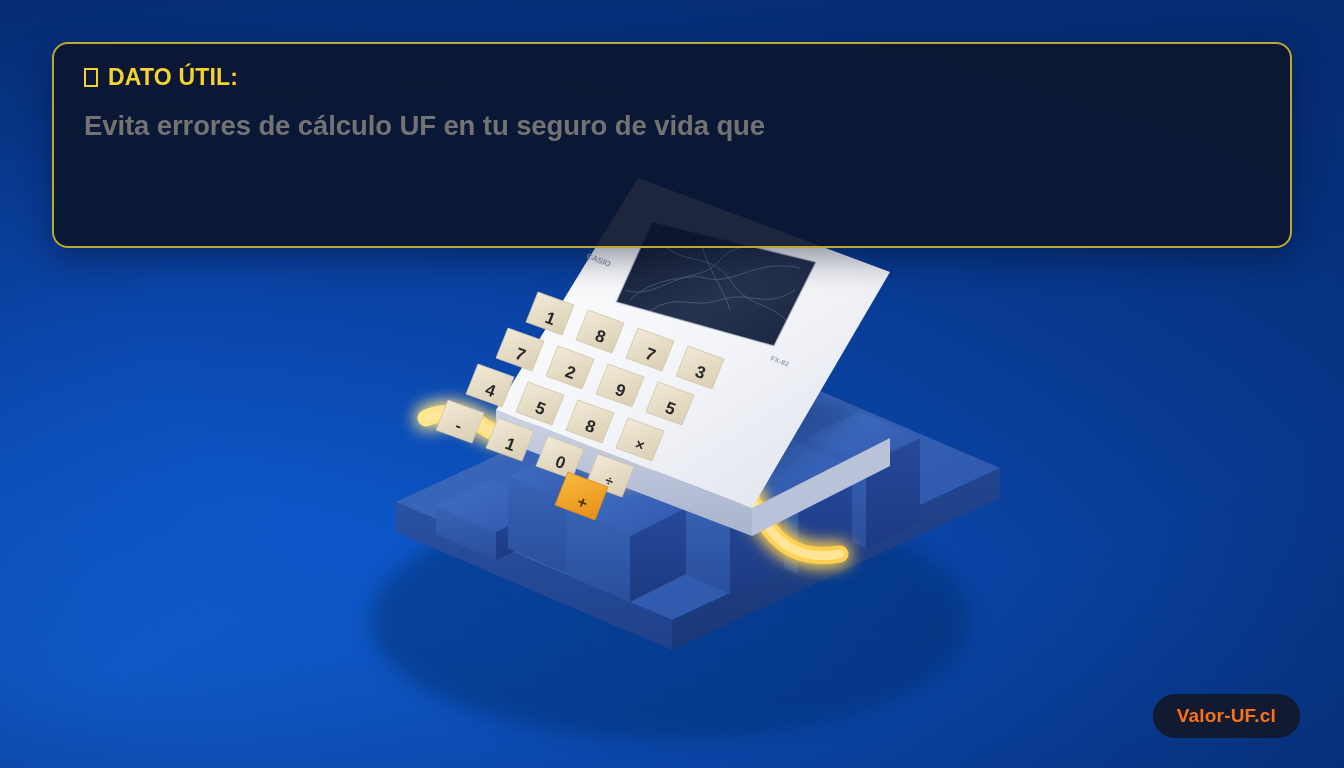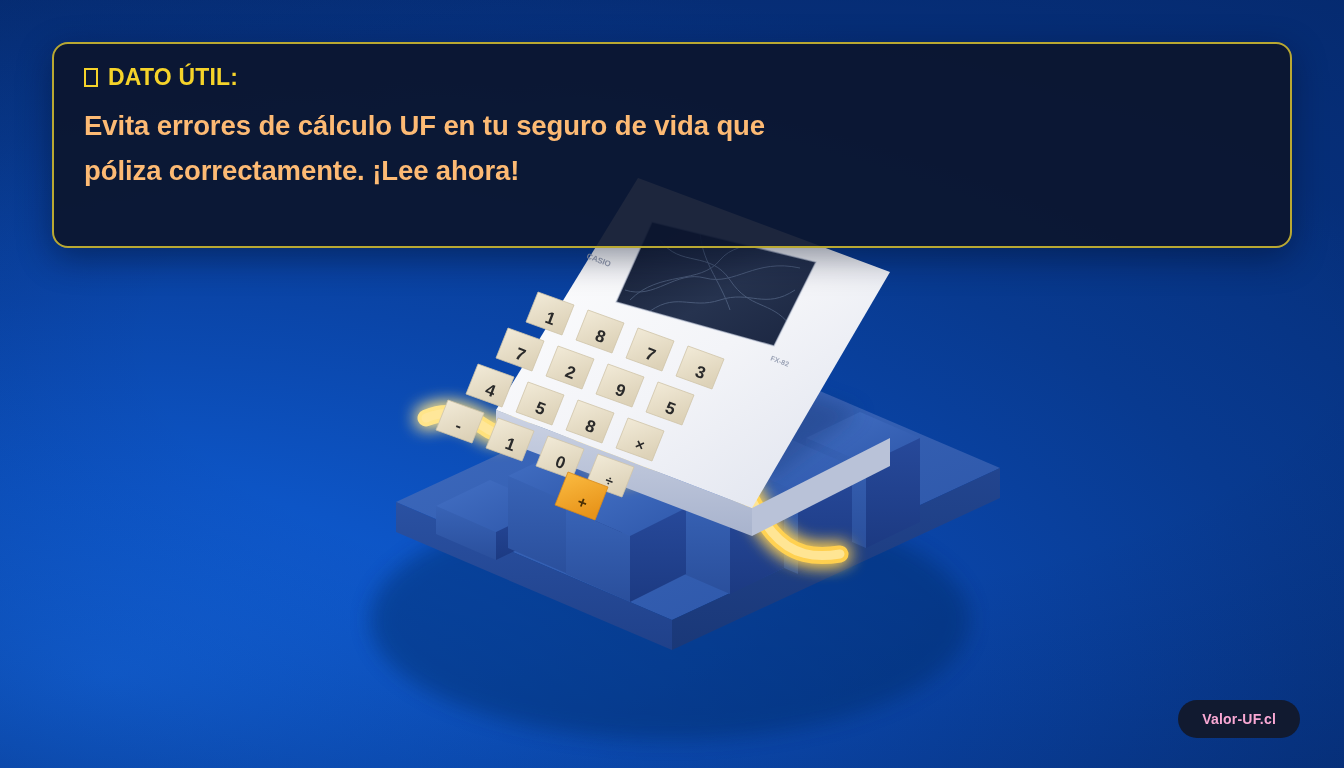--- a/index.html
+++ b/index.html
@@ -70,37 +70,37 @@
     flex: none;
   }
   .callout-head-text {
     color: #f5d32a;
     font-size: 23px;
     font-weight: bold;
     letter-spacing: 0.2px;
     line-height: 1;
   }
   .callout-body {
-    color: #fdba74;
+    color: #737373;
     font-size: 27.5px;
     font-weight: bold;
     line-height: 45px;
     letter-spacing: -0.1px;
     max-width: 980px;
   }
   .callout-body .ln { display: block; white-space: nowrap; }
 
   
   .badge {
     position: absolute;
     right: 44px;
     bottom: 30px;
     background: #111a30;
-    color: #f9a8d4;
-    font-size: 14px;
+    color: #f97316;
+    font-size: 19px;
     font-weight: bold;
     letter-spacing: 0.2px;
     padding: 11px 24px;
     border-radius: 22px;
   }
 </style>
 </head>
 <body>
 
 <div class="stage">
@@ -347,19 +347,18 @@
     </svg>
   </div>
 
   <div class="callout">
     <div class="callout-head">
       <span class="tofu-icon"></span>
       <span class="callout-head-text">DATO ÚTIL:</span>
     </div>
     <div class="callout-body">
       <span class="ln">Evita errores de cálculo UF en tu seguro de vida que</span>
-      <span class="ln">póliza correctamente. ¡Lee ahora!</span>
     </div>
   </div>
 
   <div class="badge">Valor-UF.cl</div>
 
 </div>
 
 </body></html>

